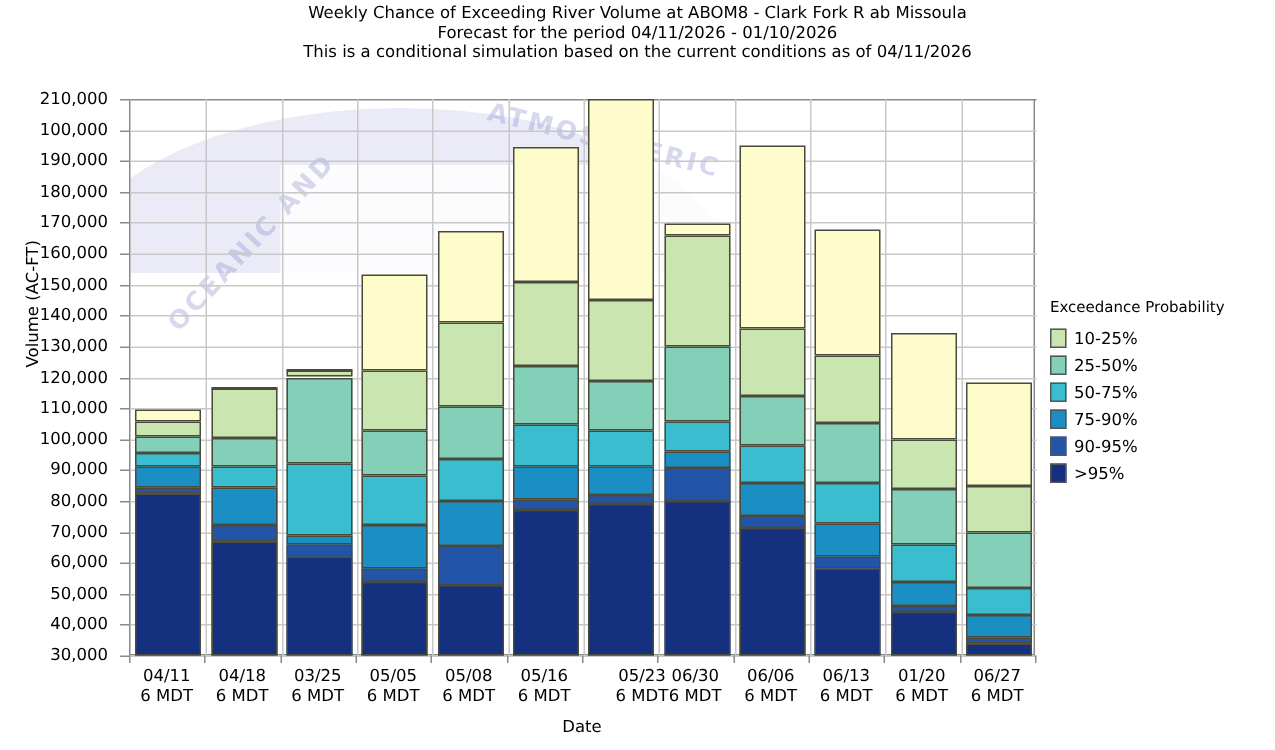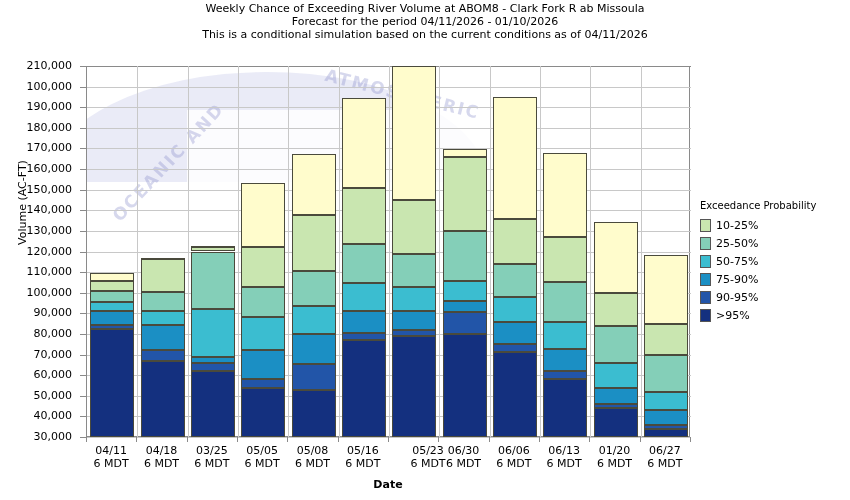--- a/index.html
+++ b/index.html
@@ -45,21 +45,21 @@
 
   
   .ylab{position:absolute;text-align:right;font-size:11px;line-height:11px;width:72px;}
   .ytick{position:absolute;left:80px;width:6px;height:1px;background:#8a8a8a;}
   .ytitle{
     position:absolute;left:-48px;top:196px;width:140px;text-align:center;
     font-size:11px;transform:rotate(-90deg);transform-origin:center;
   }
   .xlab{position:absolute;text-align:center;font-size:11px;line-height:13px;width:70px;}
   .xtick{position:absolute;top:437px;width:1px;height:5px;background:#8a8a8a;}
-  .xtitle{position:absolute;left:0;top:478px;width:776px;text-align:center;font-size:11px;font-weight:bold;}
+  .xtitle{position:absolute;left:0;top:478px;width:776px;text-align:center;font-size:11px;}
 
   
   .legend{position:absolute;left:700px;top:200px;width:150px;}
   .legend-title{font-size:10px;margin-bottom:5px;white-space:nowrap;}
   .legend-row{display:flex;align-items:center;height:18px;}
   .legend-swatch{
     width:11px;height:13px;box-sizing:border-box;border:1px solid #555;
     margin-right:5px;flex:none;
   }
   .legend-label{font-size:11px;white-space:nowrap;}

